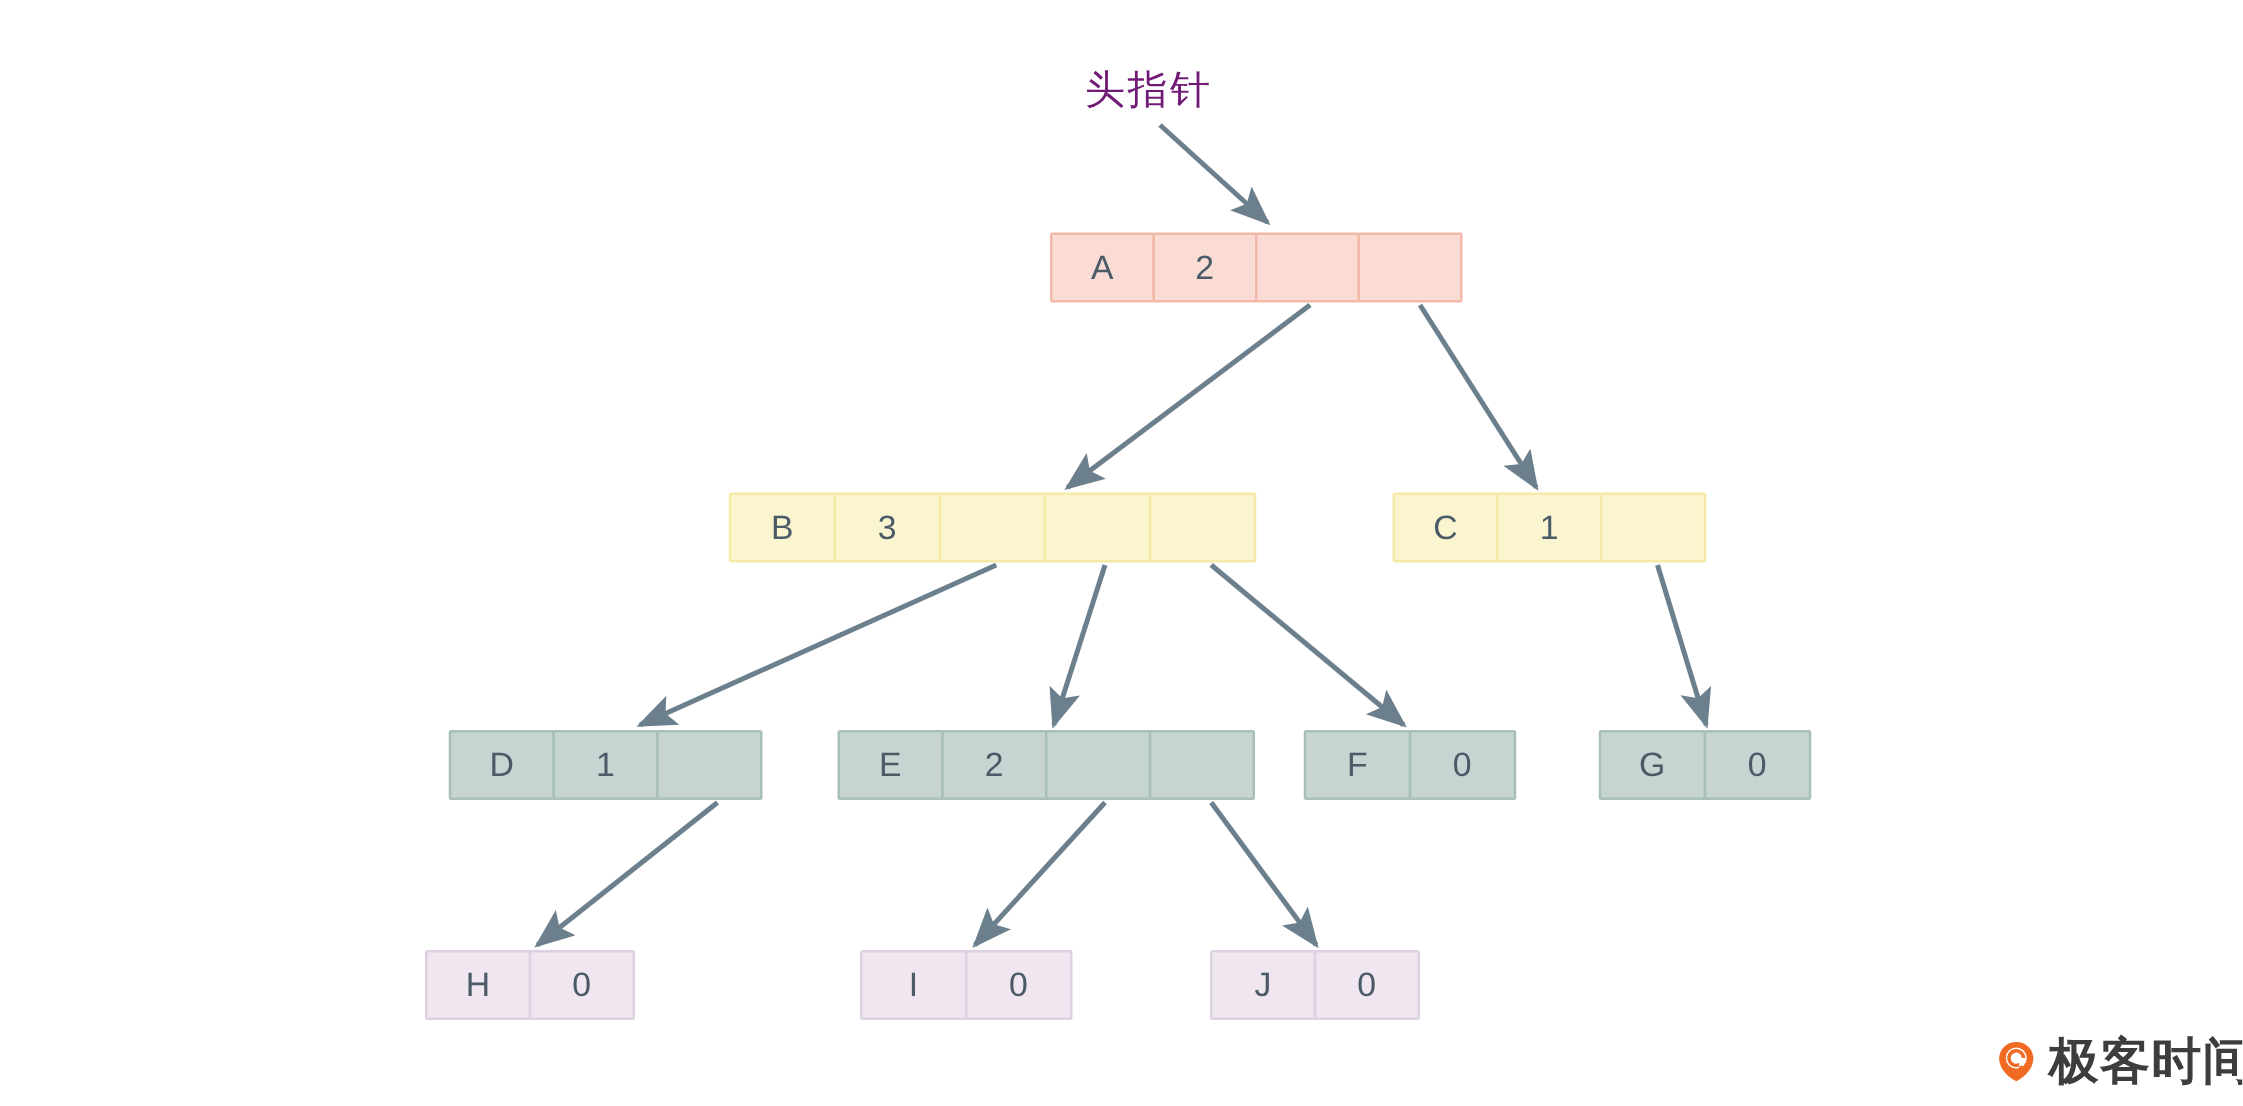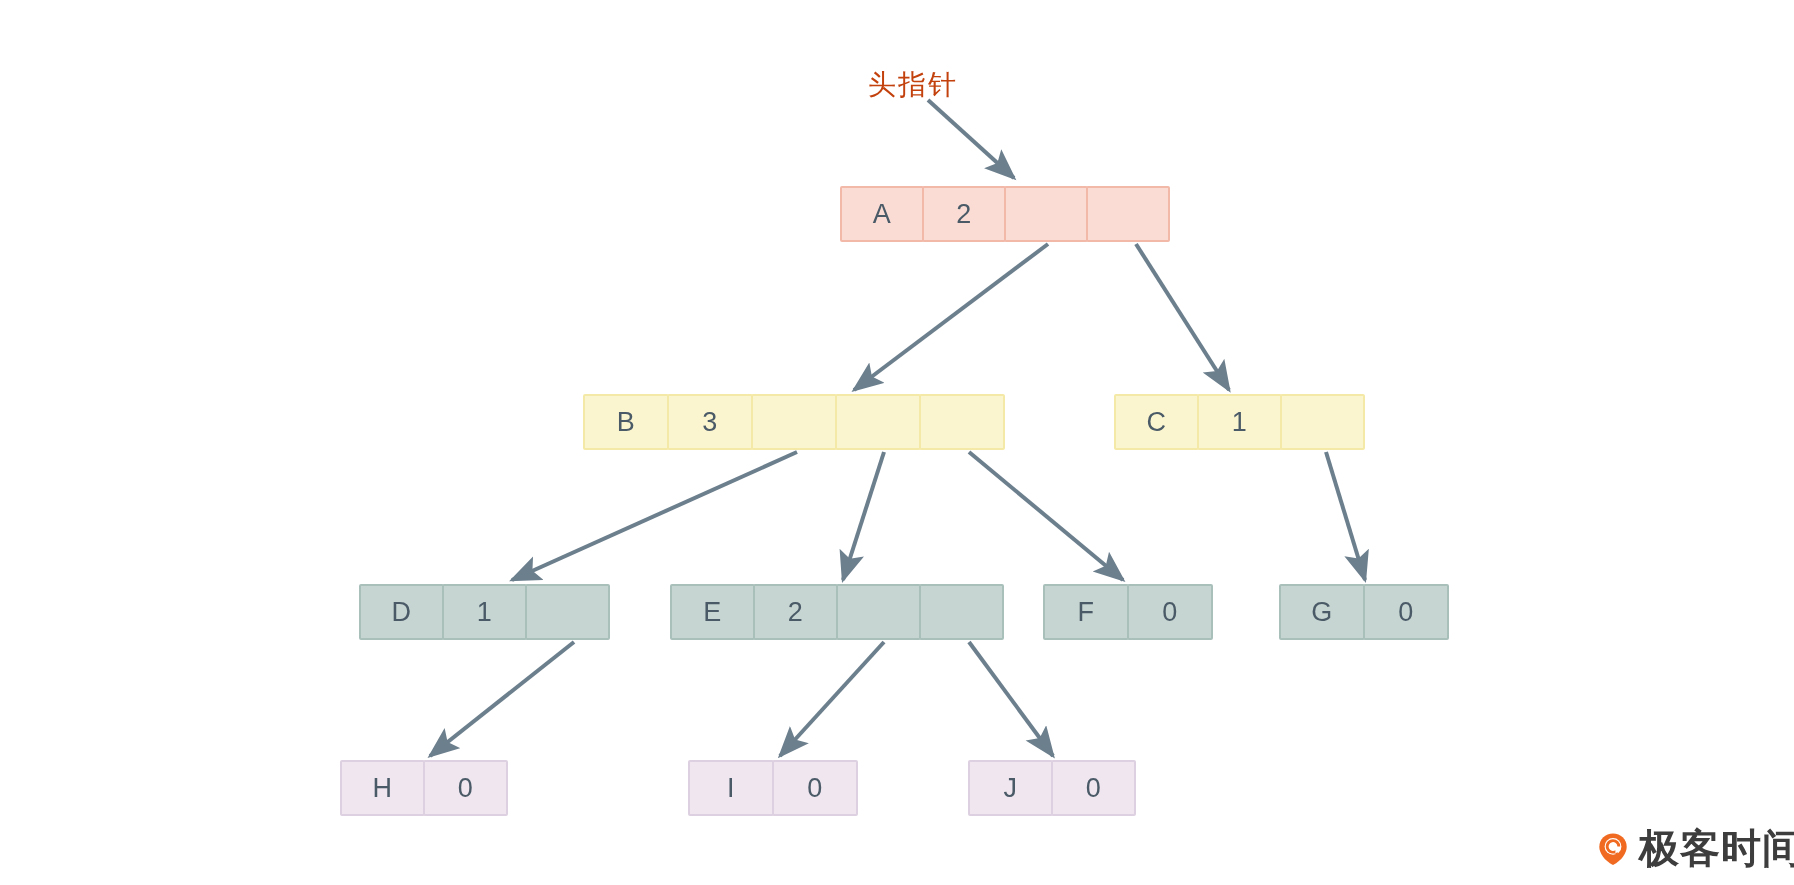--- a/index.html
+++ b/index.html
@@ -58,25 +58,24 @@
     background: #c6d5d1;
     border-color: #a9bfb9;
   }
   
   .lvl-d .cell {
     background: #efe6ef;
     border-color: #ddd0e0;
   }
   .head-label {
     position: absolute;
-    font-size: 28px;
-    color: #c2410c;
+    font-size: 32px;
+    color: #701a75;
     white-space: nowrap;
     letter-spacing: 2px;
-    margin-top: 16px;
   }
   .watermark {
     position: absolute;
     display: flex;
     align-items: center;
     gap: 9px;
   }
   .wm-logo {
     width: 34px;
     height: 34px;

